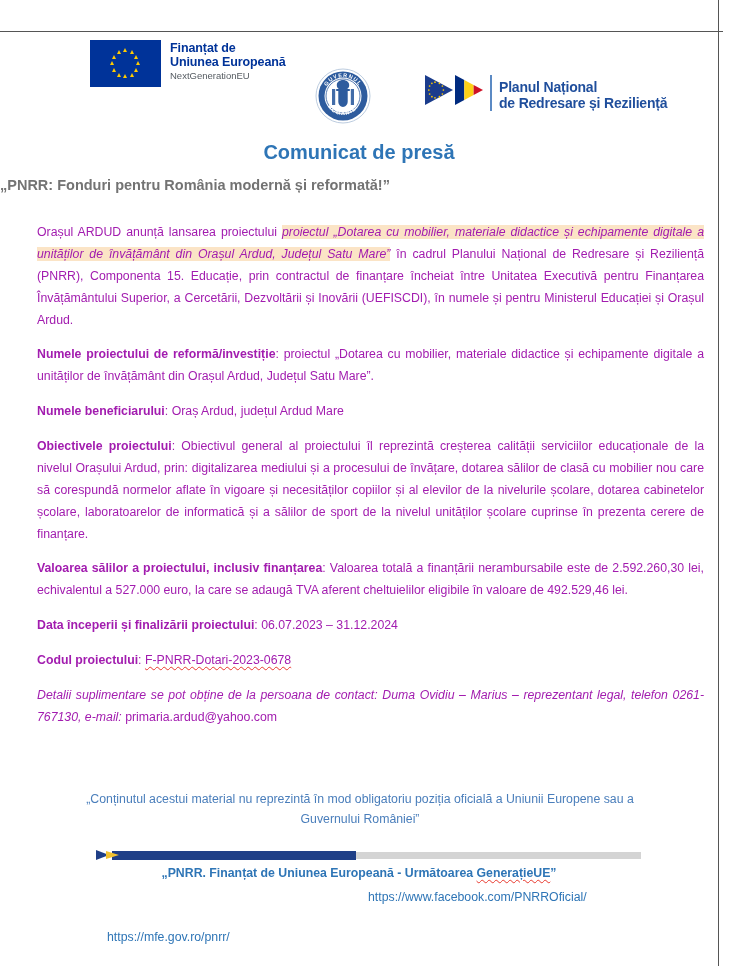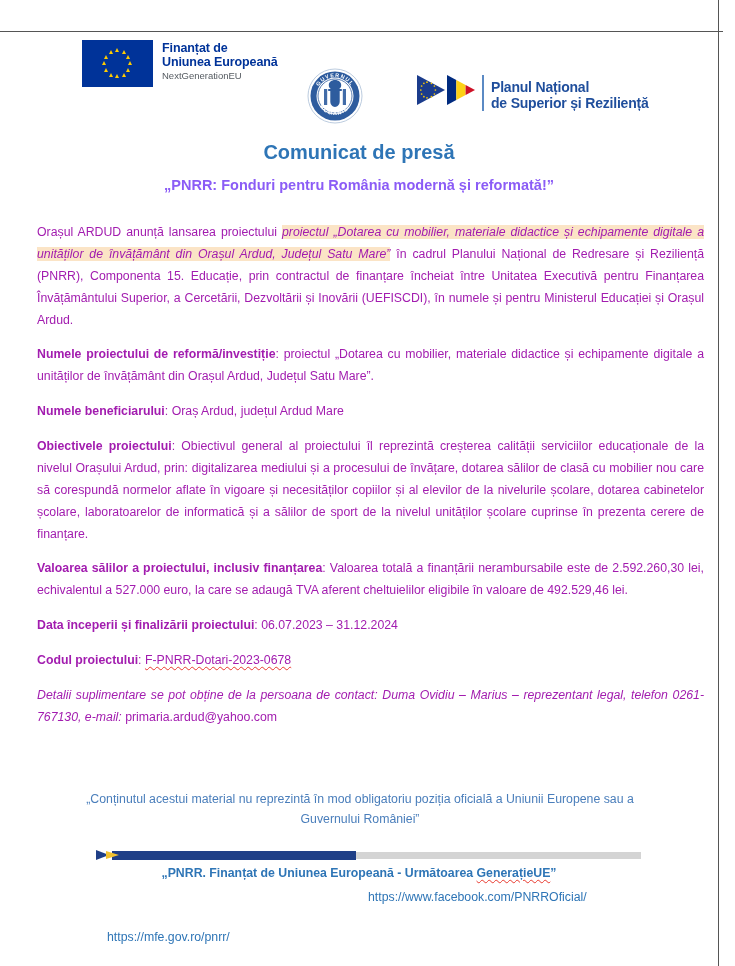--- a/index.html
+++ b/index.html
@@ -37,21 +37,21 @@
   .page {
     position: absolute;
     left: 0; top: 0;
     width: 718px;
     height: 966px;
   }
 
   
   .logo-row {
     position: absolute;
-    left: 0;
+    left: 8px;
     top: 34px;
     width: 718px;
     height: 60px;
   }
 
   
   .eu-logo {
     position: absolute;
     left: 82px;
     top: 6px;
@@ -136,24 +136,24 @@
     text-align: center;
     font-size: 20px;
     font-weight: bold;
     color: #2e75b6;
   }
   .subtitle {
     position: absolute;
     left: 0;
     top: 177px;
     width: 718px;
-    text-align: center;
+    text-align: left;
     font-size: 14.5px;
     font-weight: bold;
-    color: #8b5cf6;
+    color: #737373;
   }
 
   
   .body-col {
     position: absolute;
     left: 37px;
     top: 222px;
     width: 667px;
     font-size: 12.3px;
     line-height: 1.78;
@@ -349,21 +349,21 @@
           <g>
             <path d="M32 2 L32 32 L41.3 27 L41.3 7 Z" fill="#002B7F"></path>
             <path d="M41.3 7 L41.3 27 L50.6 22 L50.6 12 Z" fill="#FCD116"></path>
             <path d="M50.6 12 L50.6 22 L60 17 Z" fill="#CE1126"></path>
           </g>
         </svg>
       </div>
       <div class="pnrr-div"></div>
       <div class="pnrr-text">
         <div>Planul Național</div>
-        <div>de Superior și Reziliență</div>
+        <div>de Redresare și Reziliență</div>
       </div>
     </div>
   </div>
 
   <div class="title">Comunicat de presă</div>
   <div class="subtitle">„PNRR: Fonduri pentru România modernă și reformată!”</div>
 
   <div class="body-col">
 
     <p><span>Orașul ARDUD anunță lansarea proiectului </span><span class="hl it">proiectul „Dotarea cu mobilier, materiale didactice și echipamente digitale a unităților de învățământ din Orașul Ardud, Județul Satu Mare”</span><span> în cadrul Planului Național de Redresare și Reziliență (PNRR), Componenta 15. Educație, prin contractul de finanțare încheiat între Unitatea Executivă pentru Finanțarea Învățământului Superior, a Cercetării, Dezvoltării și Inovării (UEFISCDI), în numele și pentru Ministerul Educației și Orașul Ardud.</span></p>

